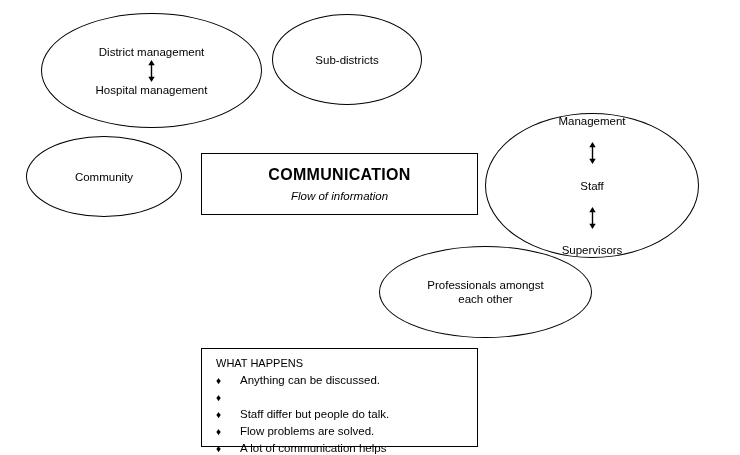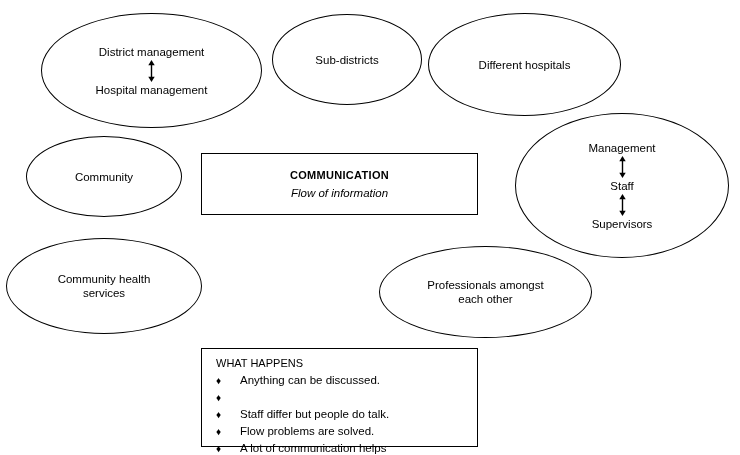--- a/index.html
+++ b/index.html
@@ -48,21 +48,21 @@
     border: 1px solid #000000;
     background: transparent;
   }
   #communication-box {
     display: flex;
     flex-direction: column;
     align-items: center;
     justify-content: center;
   }
   .comm-title {
-    font-size: 11px;
+    font-size: 16px;
     font-weight: bold;
     letter-spacing: 0.3px;
     text-align: center;
   }
   .comm-subtitle {
     font-size: 11.5px;
     font-style: italic;
     text-align: center;
     margin-top: 6px;
   }
@@ -107,48 +107,41 @@
   <div class="node" style="left:41px; top:13px; width:221px; height:115px;">
     <span class="node-label">District management</span>
     <svg class="arrow-v" viewBox="0 0 9 22">
       <line x1="4.5" y1="3" x2="4.5" y2="19" stroke="#000" stroke-width="1.4"></line>
       <polygon points="4.5,0 1.3,5.2 7.7,5.2" fill="#000"></polygon>
       <polygon points="4.5,22 1.3,16.8 7.7,16.8" fill="#000"></polygon>
     </svg>
     <span class="node-label">Hospital management</span>
   </div>
 
-  <div class="node" style="left:428px; top:13px; width:193px; height:103px;">
-    <span class="node-label">Different hospitals</span>
-  </div>
 
   <div class="node" style="left:26px; top:136px; width:156px; height:81px;">
     <span class="node-label">Community</span>
   </div>
 
-  <div class="node" style="left:515px; top:113px; width:214px; height:145px;">
+  <div class="node" style="left:485px; top:113px; width:214px; height:145px;justify-content:space-between;">
     <span class="node-label">Management</span>
     <svg class="arrow-v" viewBox="0 0 9 22">
       <line x1="4.5" y1="3" x2="4.5" y2="19" stroke="#000" stroke-width="1.4"></line>
       <polygon points="4.5,0 1.3,5.2 7.7,5.2" fill="#000"></polygon>
       <polygon points="4.5,22 1.3,16.8 7.7,16.8" fill="#000"></polygon>
     </svg>
     <span class="node-label">Staff</span>
     <svg class="arrow-v" viewBox="0 0 9 22">
       <line x1="4.5" y1="3" x2="4.5" y2="19" stroke="#000" stroke-width="1.4"></line>
       <polygon points="4.5,0 1.3,5.2 7.7,5.2" fill="#000"></polygon>
       <polygon points="4.5,22 1.3,16.8 7.7,16.8" fill="#000"></polygon>
     </svg>
     <span class="node-label">Supervisors</span>
   </div>
 
-  <div class="node" style="left:6px; top:238px; width:196px; height:96px;">
-    <span class="node-label">Community health
-services</span>
-  </div>
 
 
   <div class="node" style="left:379px; top:246px; width:213px; height:92px;">
     <span class="node-label">Professionals amongst
 each other</span>
   </div>
 
   <div class="box" id="communication-box" style="left:201px; top:153px; width:277px; height:62px;">
     <span class="comm-title">COMMUNICATION</span>
     <span class="comm-subtitle">Flow of information</span>

